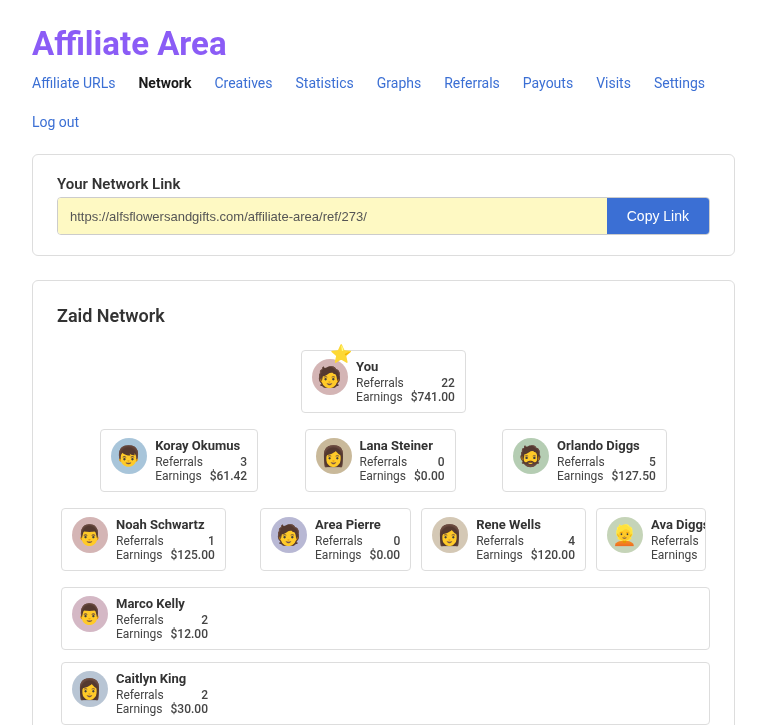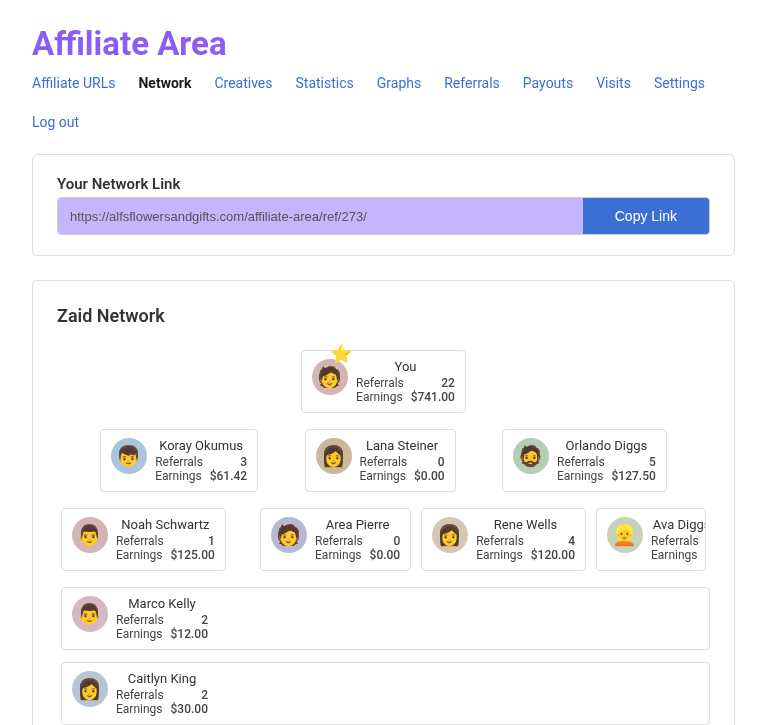--- a/index.html
+++ b/index.html
@@ -56,27 +56,27 @@
       border-radius: 4px;
       overflow: hidden;
     }
     .link-input {
       flex: 1;
       padding: 10px 12px;
       border: none;
       outline: none;
       font-size: 13px;
       color: #555;
-      background: #c4b5fd;
+      background: #fef9c3;
     }
     .copy-btn {
       background: #3b6fd4;
       color: #fff;
       border: none;
-      padding: 10px 32px;
+      padding: 10px 20px;
       font-size: 14px;
       font-weight: 500;
       cursor: pointer;
       white-space: nowrap;
     }
     .network-card {
       border: 1px solid #ddd;
       border-radius: 6px;
       padding: 24px;
       min-height: 420px;
@@ -108,24 +108,23 @@
       font-size: 16px;
       flex-shrink: 0;
       overflow: hidden;
       position: relative;
     }
     .node-info {
       display: flex;
       flex-direction: column;
     }
     .node-name {
-      font-weight: 400;
+      font-weight: 700;
       font-size: 13px;
       margin-bottom: 2px;
-      text-align: center;
     }
     .node-stat {
       font-size: 12px;
       color: #444;
       display: flex;
       justify-content: space-between;
       gap: 8px;
     }
     .node-stat span:last-child {
       font-weight: 500;

